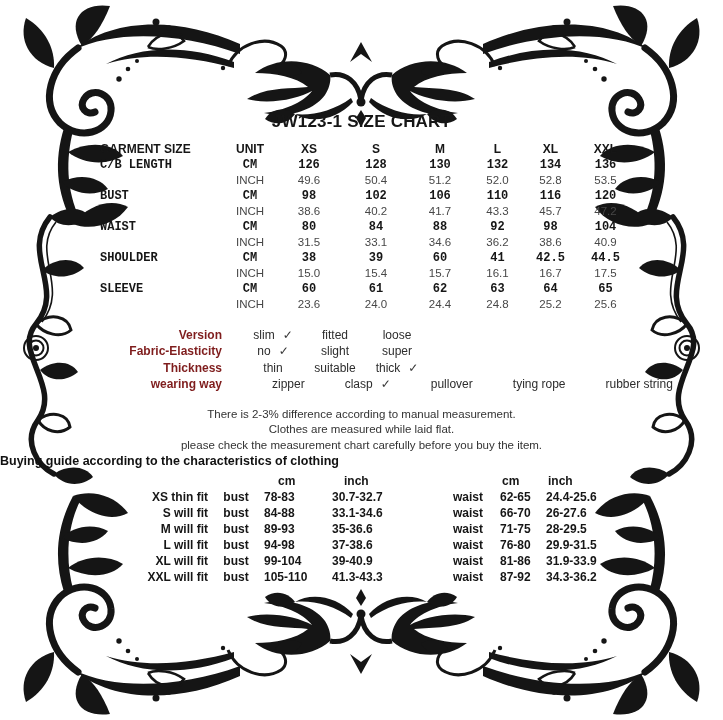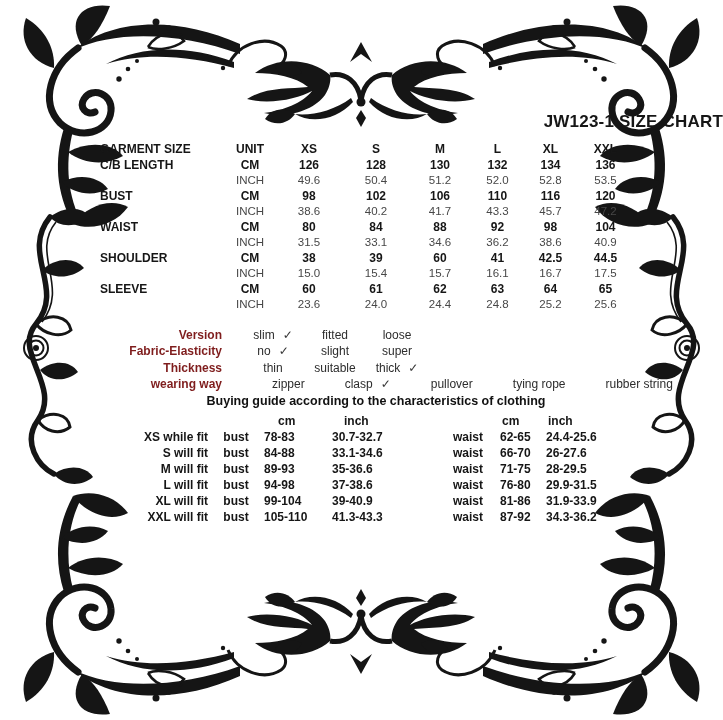--- a/index.html
+++ b/index.html
@@ -10,46 +10,46 @@
     color: #161616;
   }
   .page { position: relative; width: 723px; height: 720px; overflow: hidden; background: #fff; }
 
   
   svg.ornate { position: absolute; left: 0; top: 0; z-index: 1; color: #151515; }
 
   
   .content { position: absolute; left: 0; top: 112px; width: 723px; z-index: 2; }
 
-  .title { text-align: right; font-size: 17px; font-weight: bold; letter-spacing: .2px; }
+  .title { text-align: center; font-size: 17px; font-weight: bold; letter-spacing: .2px; }
   .subtitle { text-align: center; font-size: 12px; font-weight: bold; margin-top: 5px; }
 
   .size-table { margin: 10px 0 0 100px; width: 534px; font-size: 12px; }
   .st-row {
     display: grid;
     grid-template-columns: 125px 50px 68px 66px 62px 53px 53px 57px;
     height: 15.5px; line-height: 15.5px; align-items: center;
   }
   .st-row span { text-align: center; white-space: nowrap; }
   .st-row .lbl { text-align: left; font-weight: bold; }
   .st-head span { font-weight: bold; }
-  .cm-row span { font-weight: bold; }
+  .cm-row span { font-weight: bold; font-family: Liberation Mono, monospace; }
   .inch-row { color: #474747; font-size: 11.5px; }
   .inch-row .lbl { font-weight: normal; }
 
   .attrs { margin: 14px 0 0 100px; font-size: 12px; color: #2d2d2d; }
   .attr-row { display: flex; align-items: center; height: 16.5px; }
   .attr-label { width: 122px; text-align: right; font-weight: bold; color: #7f1d1d; white-space: nowrap; }
   .attr-row .opt { display: inline-flex; justify-content: center; width: 62px; white-space: nowrap; padding-left: 40px; }
   .attr-row .chk { margin-left: 8px; color: #3a3a3a; }
   .attr-row.wide .opt { width: auto; justify-content: flex-start; }
   .attr-row.wide .opt.first { margin-left: 10px; }
 
   .notes { margin-top: 14px; text-align: center; font-size: 11.5px; color: #333333; line-height: 15.5px; }
-  .bg-heading { text-align: center; font-size: 12.5px; font-weight: bold; margin-top: 1px; color: #111; padding-left: 29px; }
+  .bg-heading { font-size: 12.5px; font-weight: bold; margin-top: 1px; color: #111; }
 
   .bg-table { margin: 5px 0 0 100px; font-size: 12px; font-weight: bold; }
   .bg-row {
     display: grid;
     grid-template-columns: 108px 56px 66px 112px 52px 52px 100px;
     height: 16px; line-height: 16px; white-space: nowrap;
   }
   .bg-row .r { text-align: right; }
   .bg-row .c { text-align: center; }
   .bg-row .l { text-align: left; }
@@ -307,35 +307,40 @@
           </span>
         <span class="opt">
             <span>tying rope</span>
           </span>
         <span class="opt">
             <span>rubber string</span>
           </span>
       </div>
     </div>
 
+    <div class="notes">
+      <div>There is 2-3% difference according to manual measurement.</div>
+      <div>Clothes are measured while laid flat.</div>
+      <div>please check the measurement chart carefully before you buy the item.</div>
+    </div>
     <div class="bg-heading">Buying guide according to the characteristics of clothing</div>
 
     <div class="bg-table">
       <div class="bg-row">
         <span class="r"></span>
         <span class="c"></span>
         <span class="l pl14">cm</span>
         <span class="l pl14">inch</span>
         <span class="c"></span>
         <span class="l pl8">cm</span>
         <span class="l pl2">inch</span>
       </div>
 
       <div class="bg-row">
-        <span class="r">XS while fit</span>
+        <span class="r">XS thin fit</span>
         <span class="c">bust</span>
         <span class="l">78-83</span>
         <span class="l pl2">30.7-32.7</span>
         <span class="c">waist</span>
         <span class="l pl6">62-65</span>
         <span class="l">24.4-25.6</span>
       </div>
       <div class="bg-row">
         <span class="r">S will fit</span>
         <span class="c">bust</span>

